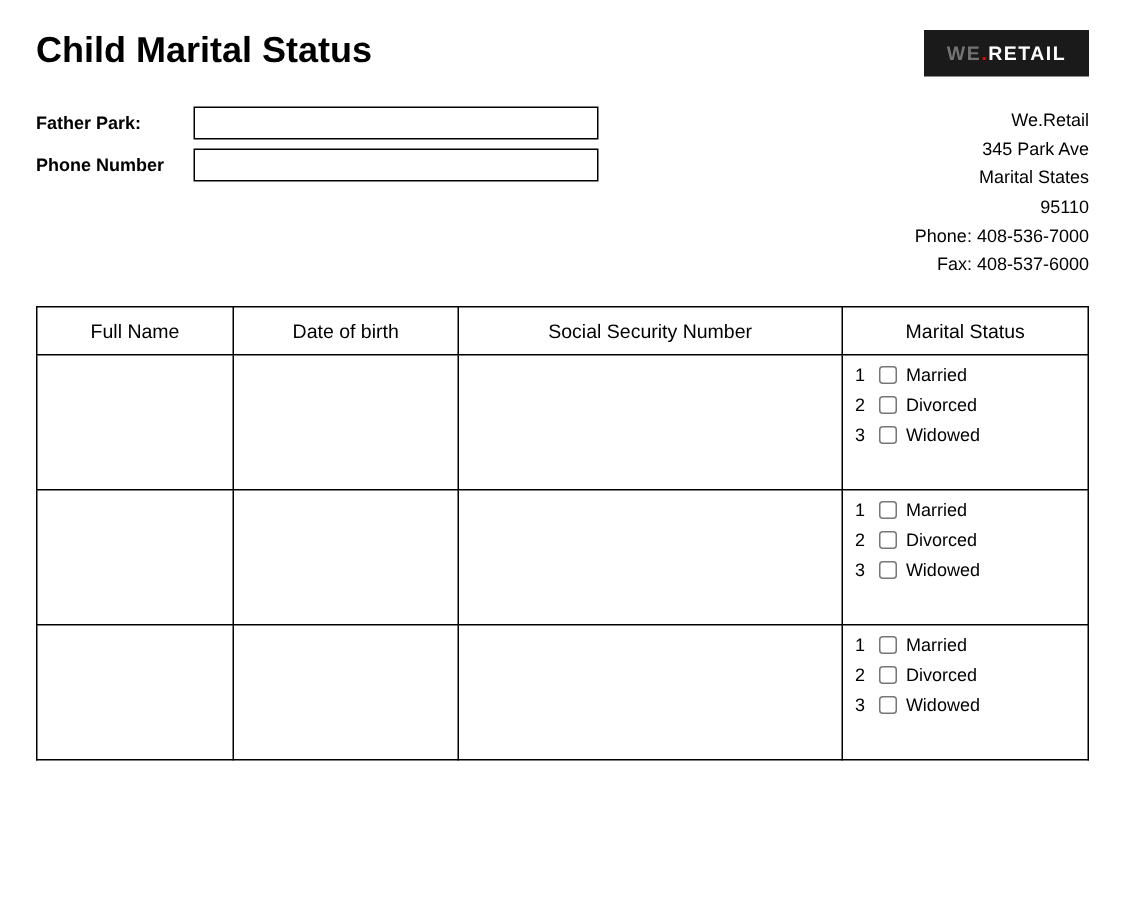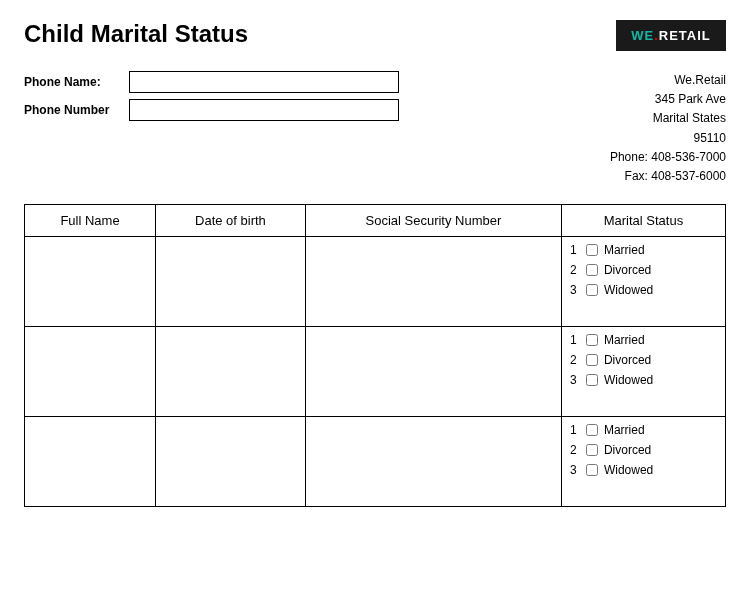--- a/index.html
+++ b/index.html
@@ -26,21 +26,21 @@
     .logo-box {
       background: #1a1a1a;
       color: #fff;
       padding: 8px 14px;
       font-size: 13px;
       font-weight: bold;
       letter-spacing: 1px;
       min-width: 110px;
       text-align: center;
     }
-    .logo-box .we { color: #14b8a6; }
+    .logo-box .we { color: #737373; }
     .logo-box .dot { color: #e00; }
     .logo-box .retail { color: #fff; }
 
     .form-address-row {
       display: flex;
       justify-content: space-between;
       align-items: flex-start;
       margin-bottom: 18px;
     }
     .form-fields {
@@ -122,21 +122,21 @@
 <div class="header-row">
   <h1 class="page-title">Child Marital Status</h1>
   <div class="logo-box">
     <span class="we">WE</span><span class="dot">.</span><span class="retail">RETAIL</span>
   </div>
 </div>
 
 <div class="form-address-row">
   <div class="form-fields">
     <div class="form-field-row">
-      <span class="form-field-label">Phone Name:</span>
+      <span class="form-field-label">Father Park:</span>
       <input class="form-field-input" type="text" style="">
     </div>
     <div class="form-field-row">
       <span class="form-field-label">Phone Number</span>
       <input class="form-field-input" type="text" style="">
     </div>
   </div>
   <div class="address-block">
     <div>We.Retail</div>
     <div>345 Park Ave</div>

